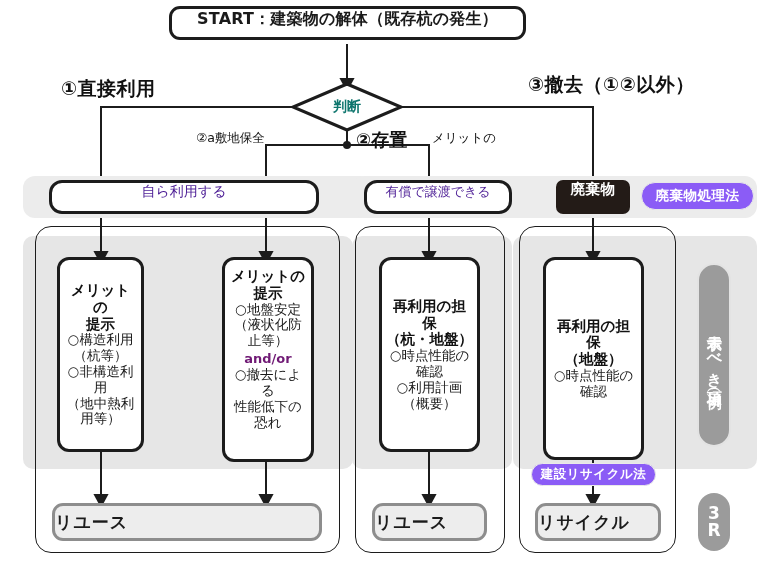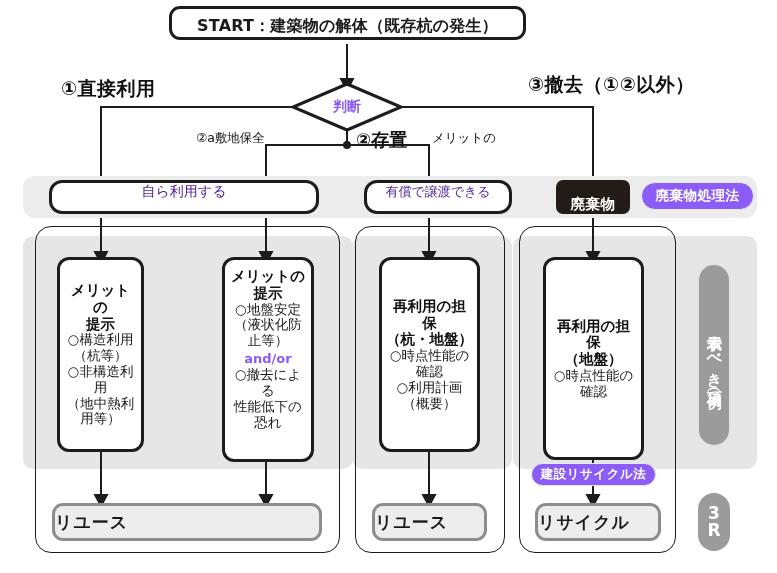--- a/index.html
+++ b/index.html
@@ -16,31 +16,31 @@
     background:#ffffff;
   }
   .abs{position:absolute;}
 
   
   .start-box{
     box-sizing:border-box;
     border:3px solid #1c1c1c;
     border-radius:11px;
     background:#fff;
-    display:flex;align-items:flex-end;justify-content:center;
+    display:flex;align-items:flex-start;justify-content:center;
     font-weight:bold;
     letter-spacing:.2px;
   }
   .diamond-label{
     position:absolute;
     width:100%;
     text-align:center;
     font-size:14px;
     font-weight:bold;
-    color:#8b5cf6;
+    color:#0f766e;
     z-index:3;
   }
 
   .row-band{
     background:#ececec;
     border-radius:12px;
   }
   .panel-band{
     background:#e6e6e6;
     border-radius:10px;
@@ -81,41 +81,41 @@
   }
   .content-box .bd{
     font-size:13.5px;
     line-height:1.17;
     color:#1a1a1a;
   }
   .content-box .mid-and{
     font-size:13px;
     font-weight:bold;
     line-height:1.25;
-    color:#8b5cf6;
+    color:#701a75;
   }
 
   .result-box{
     box-sizing:border-box;
     border:3px solid #8d8d8d;
     border-radius:11px;
     background:#ededed;
     display:flex;align-items:center;
     font-weight:bold;
     font-size:17px;
     color:#1b1b1b;
     letter-spacing:1px;
   }
 
   .dark-tag{
     box-sizing:border-box;
     background:#231b17;
     border-radius:7px;
     color:#fff;
-    display:flex;align-items:flex-end;justify-content:center;
+    display:flex;align-items:flex-start;justify-content:center;
     font-weight:bold;
     font-size:14.5px;
     letter-spacing:.5px;
   }
   .gray-pill{
     box-sizing:border-box;
     background:#8b5cf6;
     border-radius:999px;
     color:#fff;
     display:flex;align-items:center;justify-content:center;

